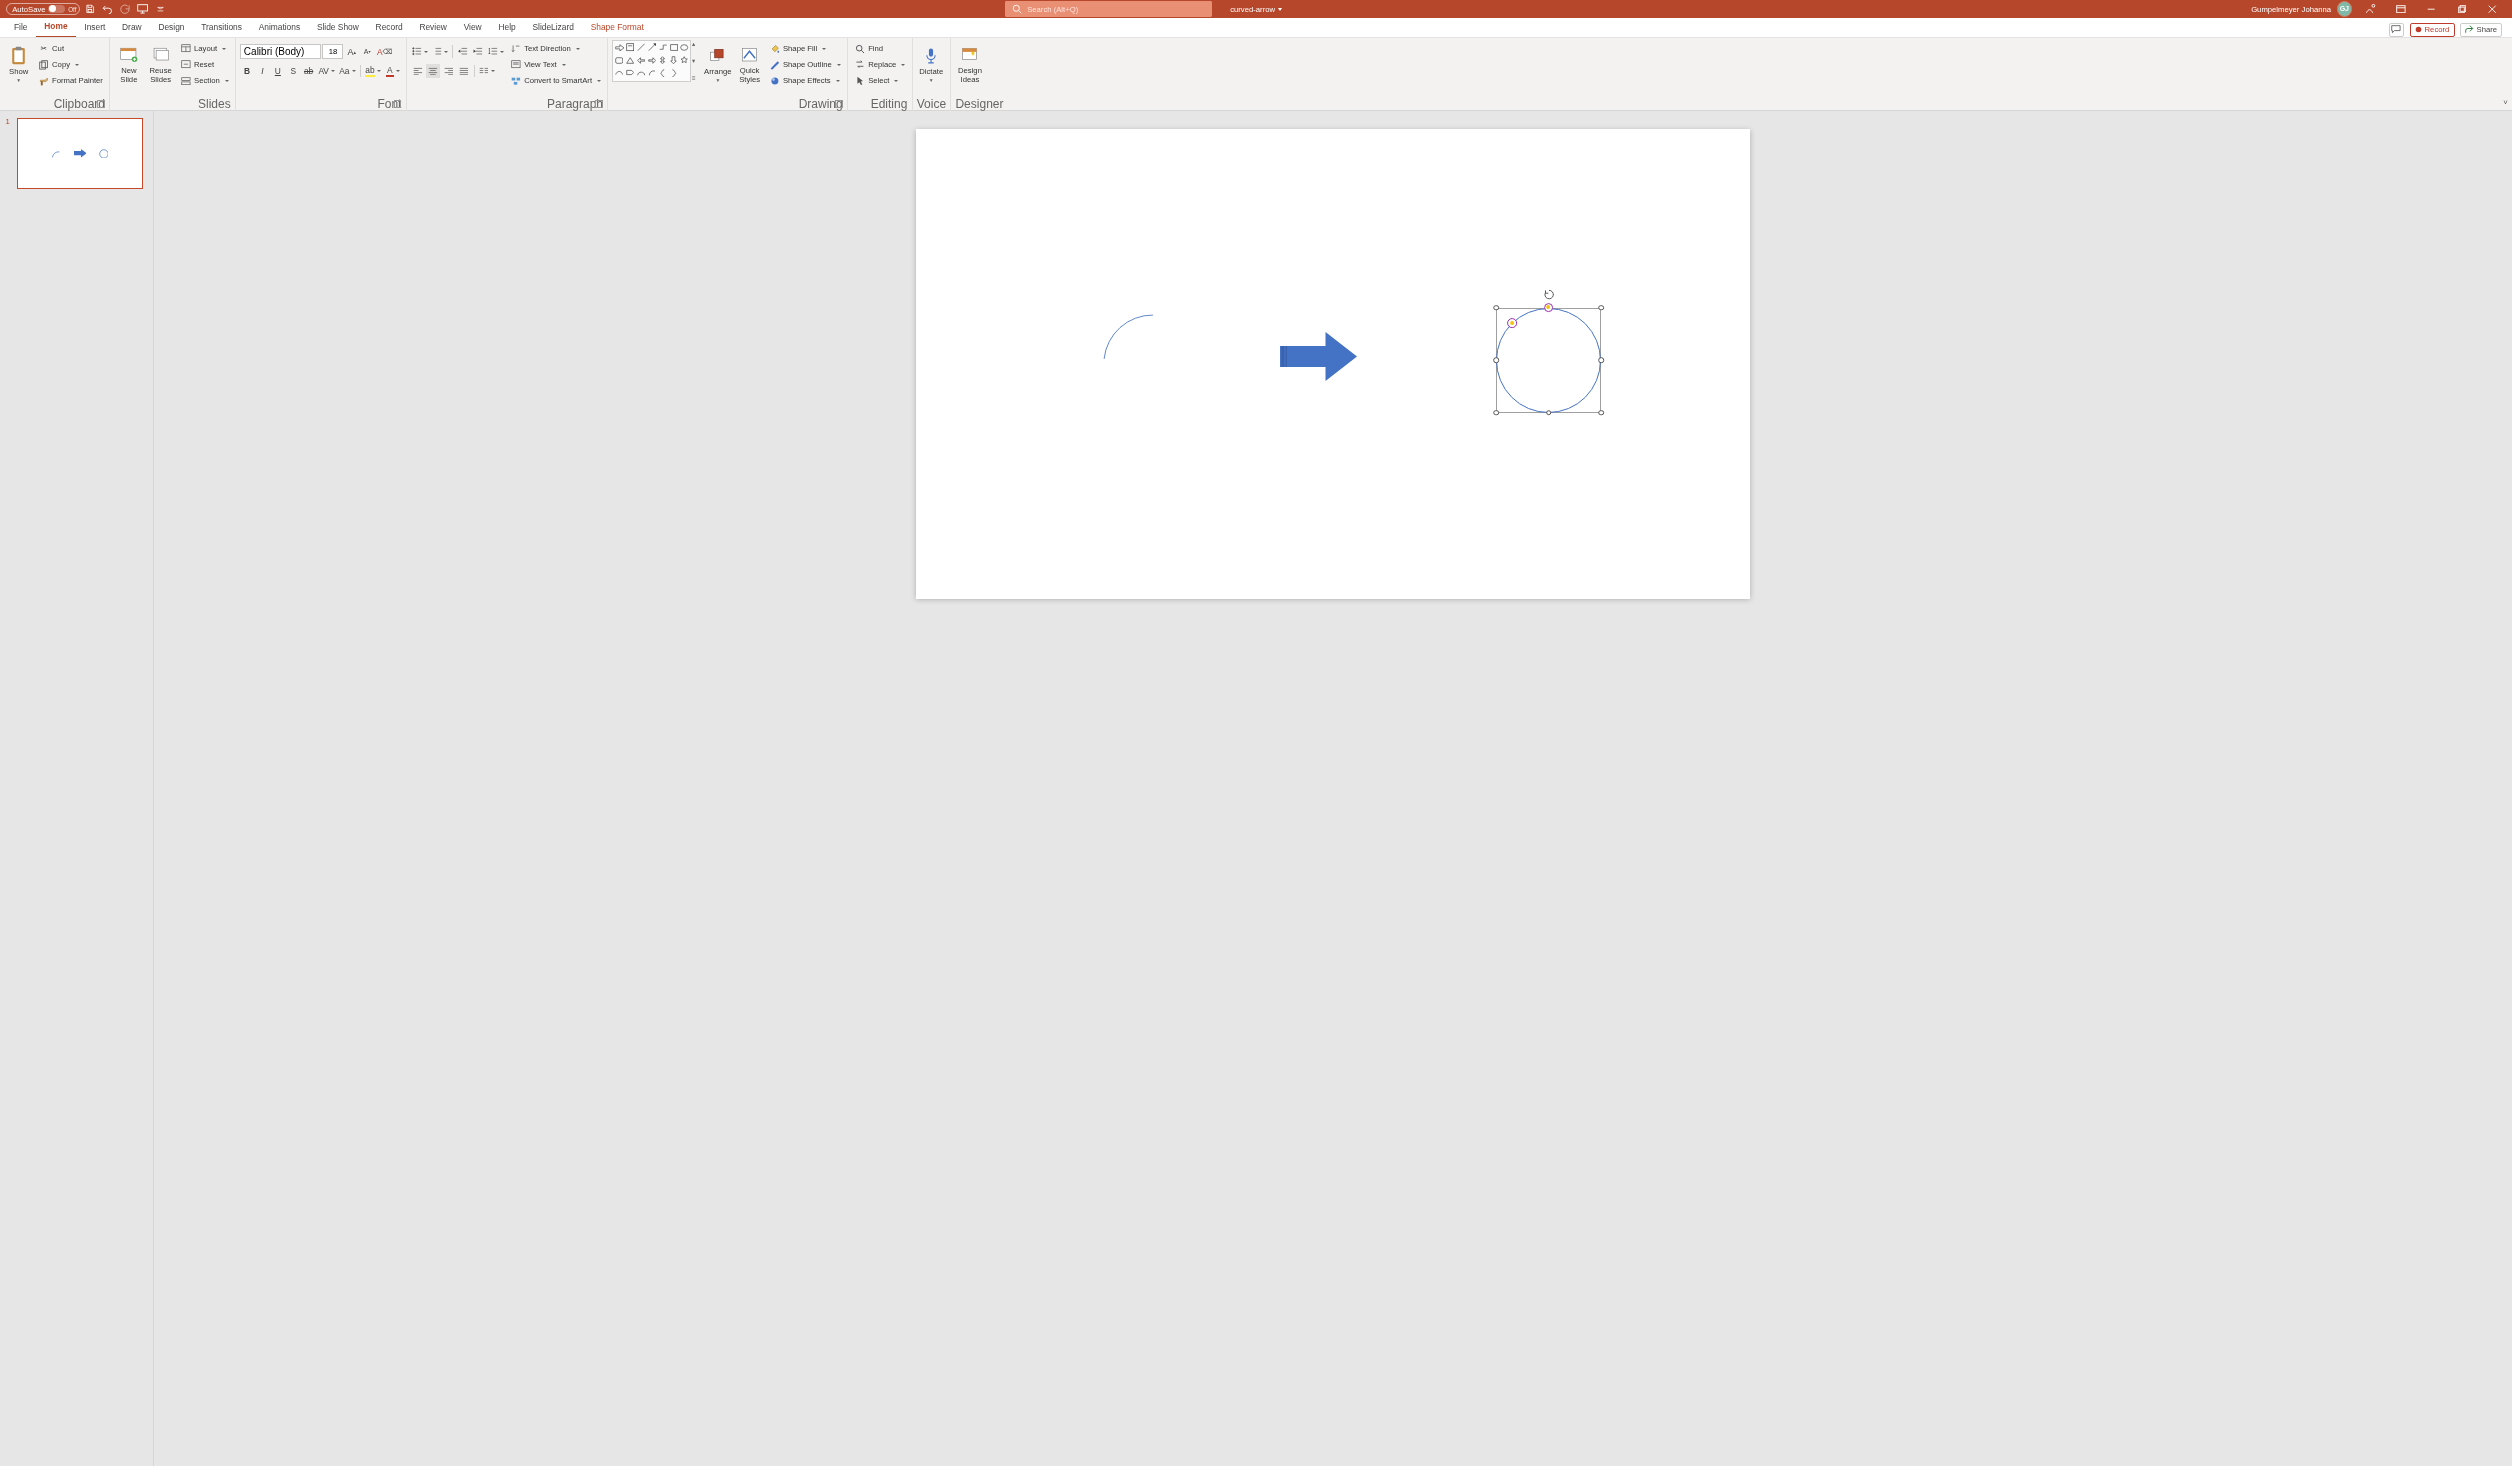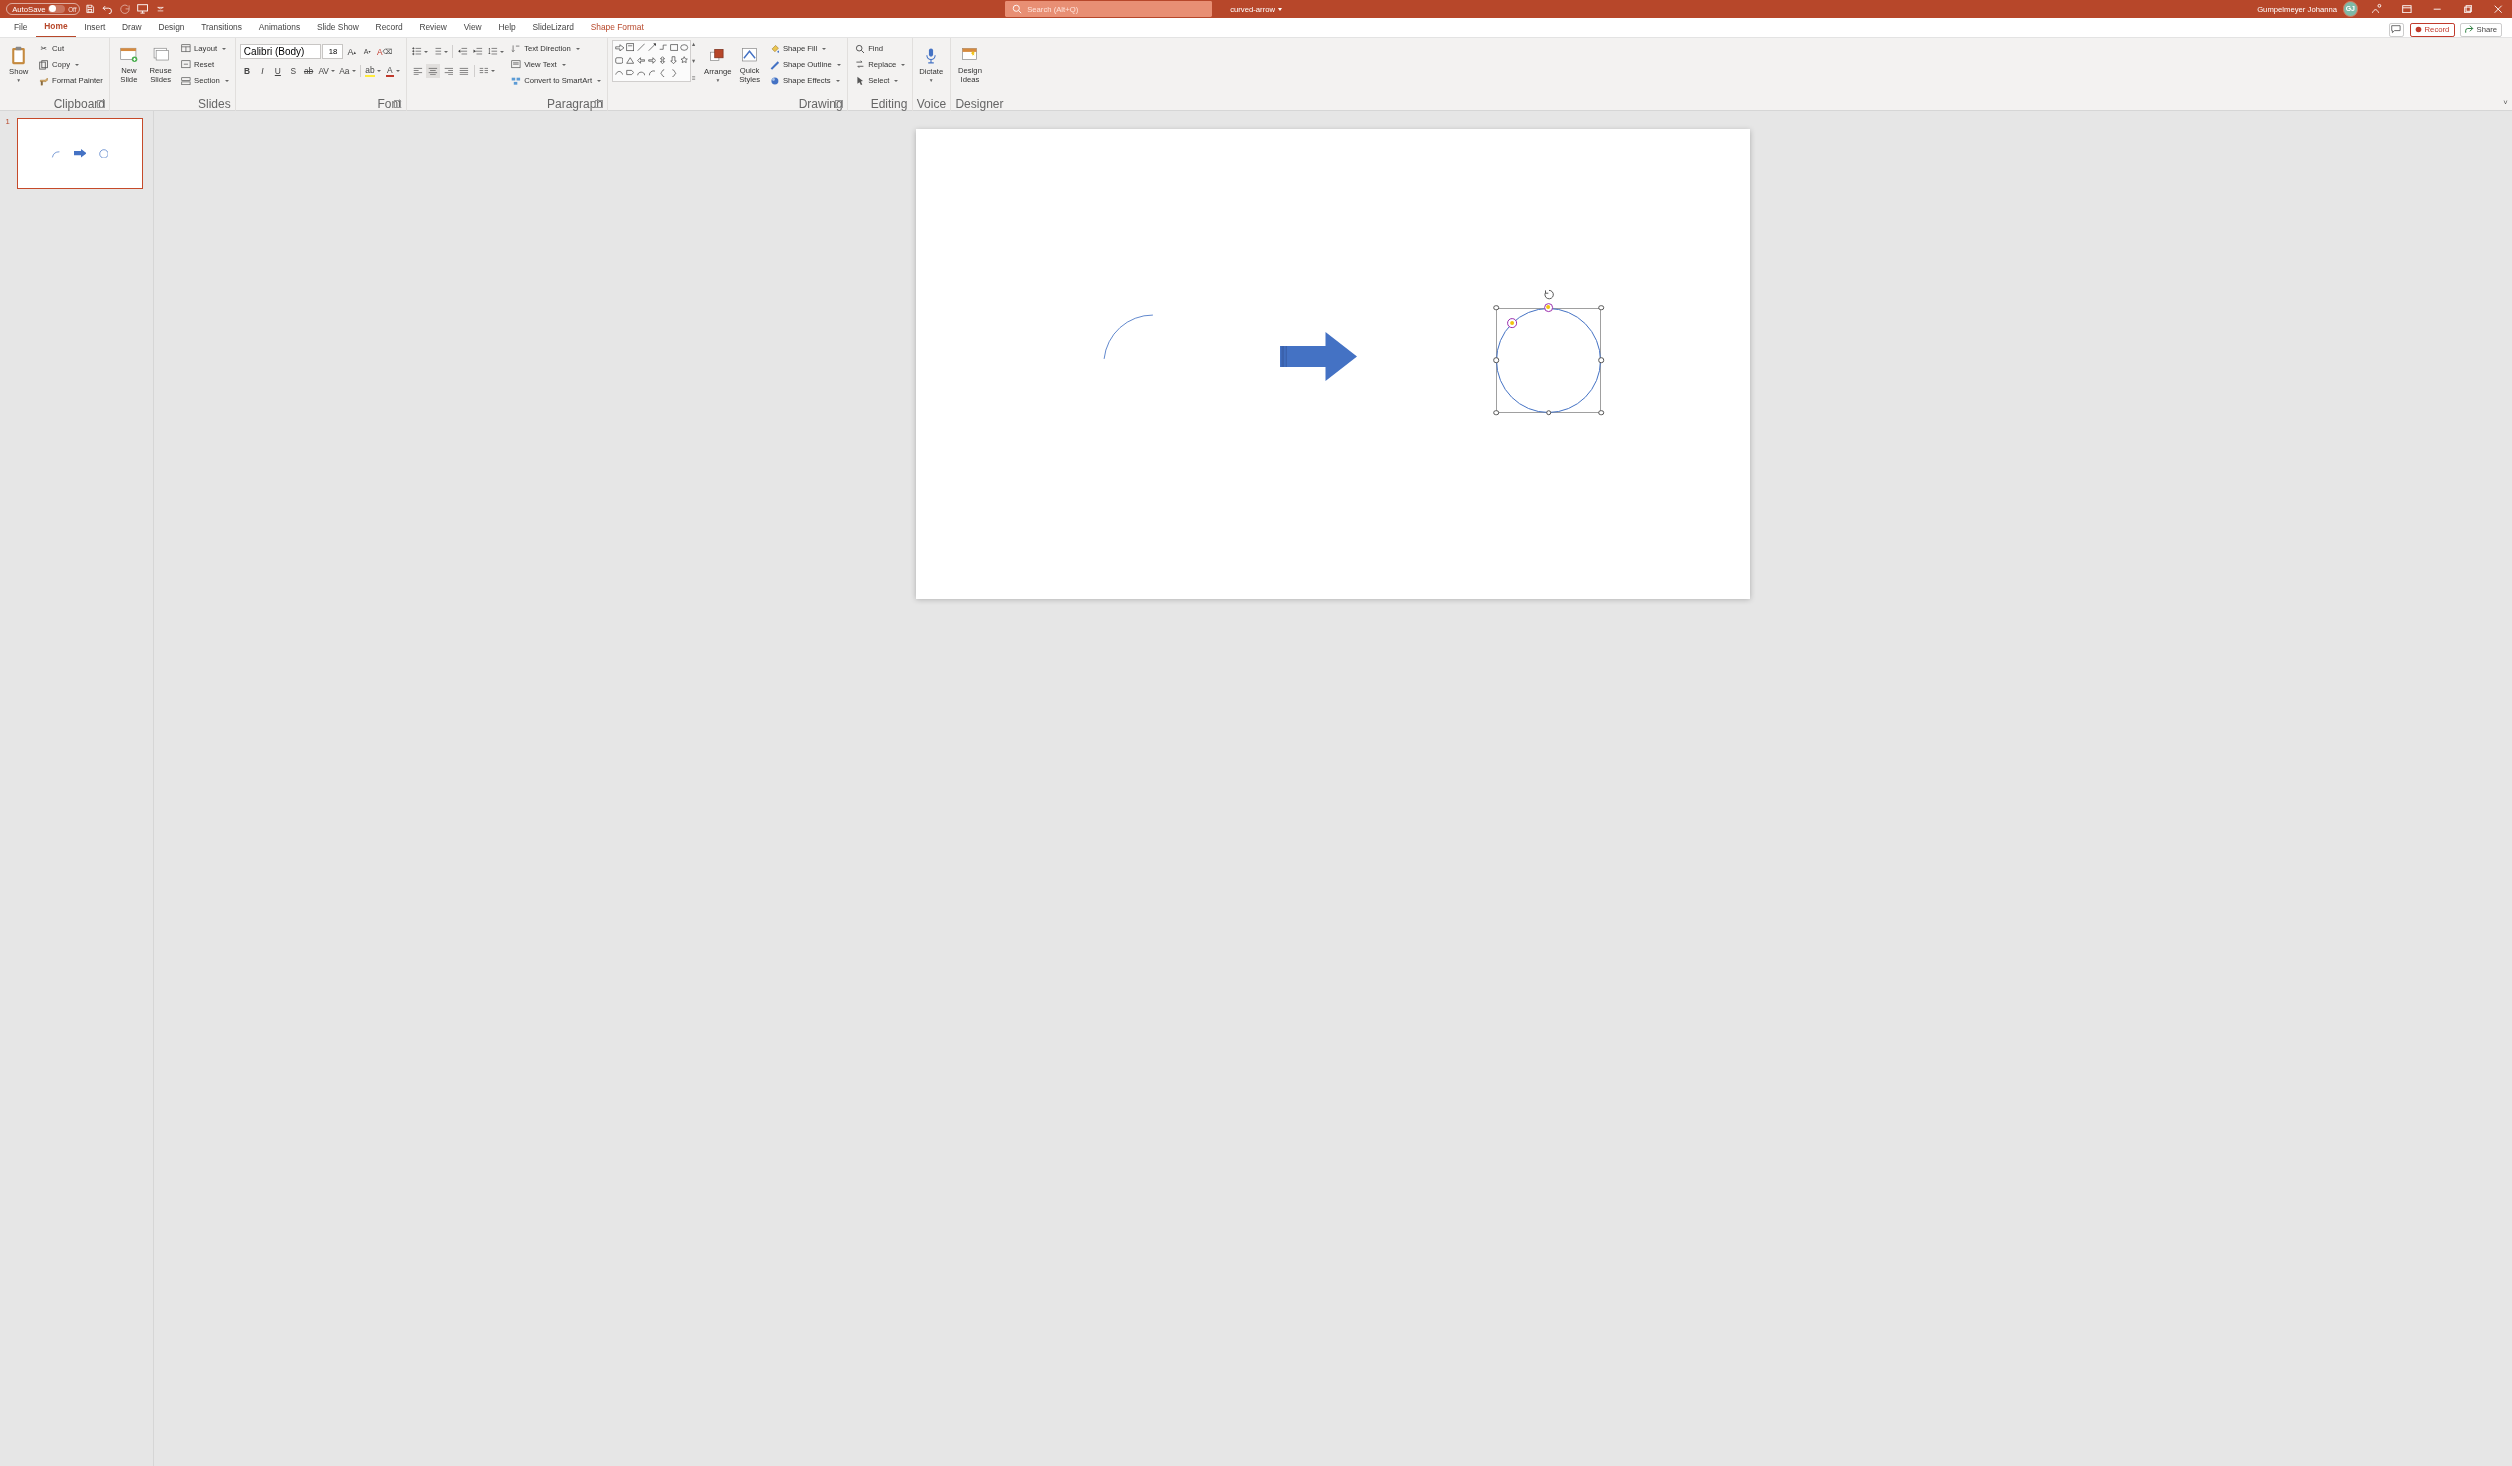--- a/index.html
+++ b/index.html
@@ -37,21 +37,21 @@
   .titlebar .doc-title .caret { width:0;height:0;border-left:2.8px solid transparent;border-right:2.8px solid transparent;border-top:3.5px solid #fff; }
 
   .titlebar .search-box {
     position:absolute; left:40%; top:1.4px; width:207px; height:15.4px;
     background:#e88f74; border-radius:1.4px; display:flex; align-items:center; gap:5.6px;
     padding:0 7px; color:#fff;
     pointer-events:auto;
   }
 
   .titlebar .right-cluster {
-    margin-left:auto; display:flex; align-items:center; gap:5.6px; padding-right:1px;
+    margin-left:auto; display:flex; align-items:center; gap:5.6px; padding-right:7px;
   }
   .titlebar .avatar { width:15.4px; height:15.4px; border-radius:50%; background:#7fb9a7; display:flex;align-items:center;justify-content:center;color:#fff;font-size:7px;font-weight:600; border:1.4px solid #d6795d; }
   .titlebar .win-btn { width:25px; height:18px; display:flex;align-items:center;justify-content:center; color:#fff; }
 
   
   .tabs-row {
     height:19.6px; background:#ffffff; display:flex; align-items:flex-end; padding:0 5.6px;
     border-bottom:0.7px solid #e3e3e3;
   }
   .tabs-row .tab { padding:0 8.4px; height:19.6px; display:flex; align-items:center; font-size:8.4px; color:#444; cursor:default; }

